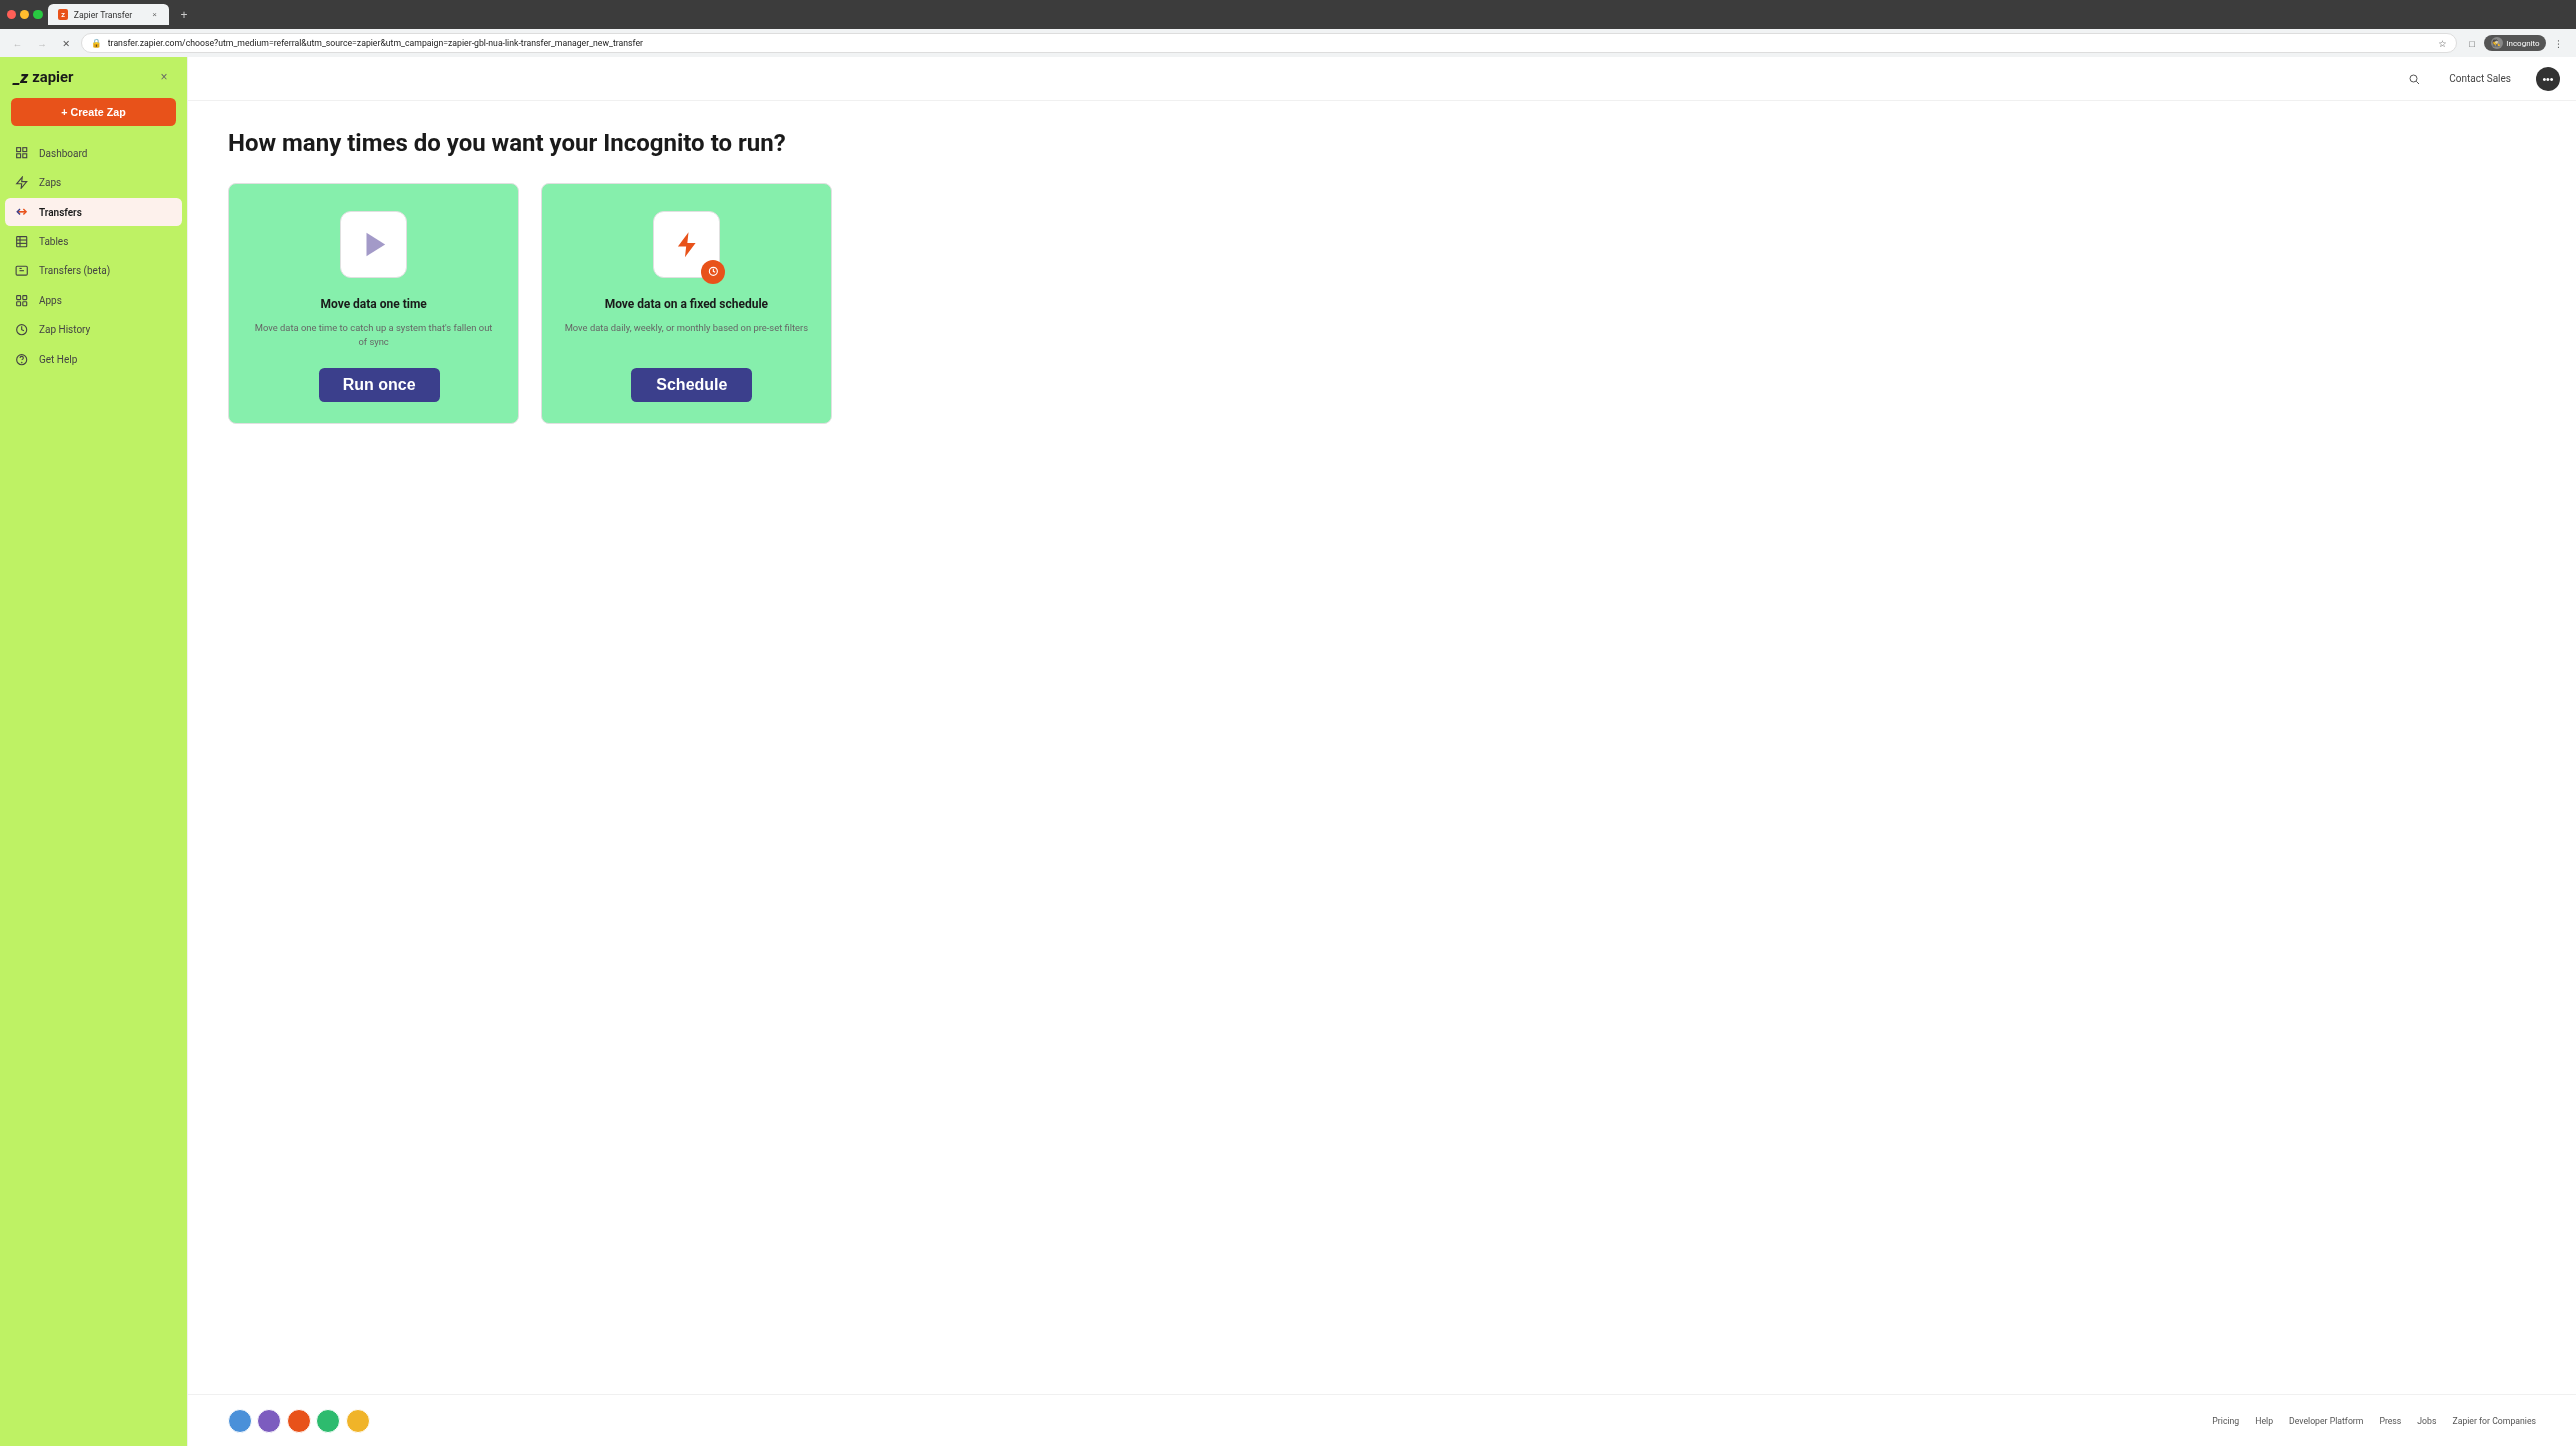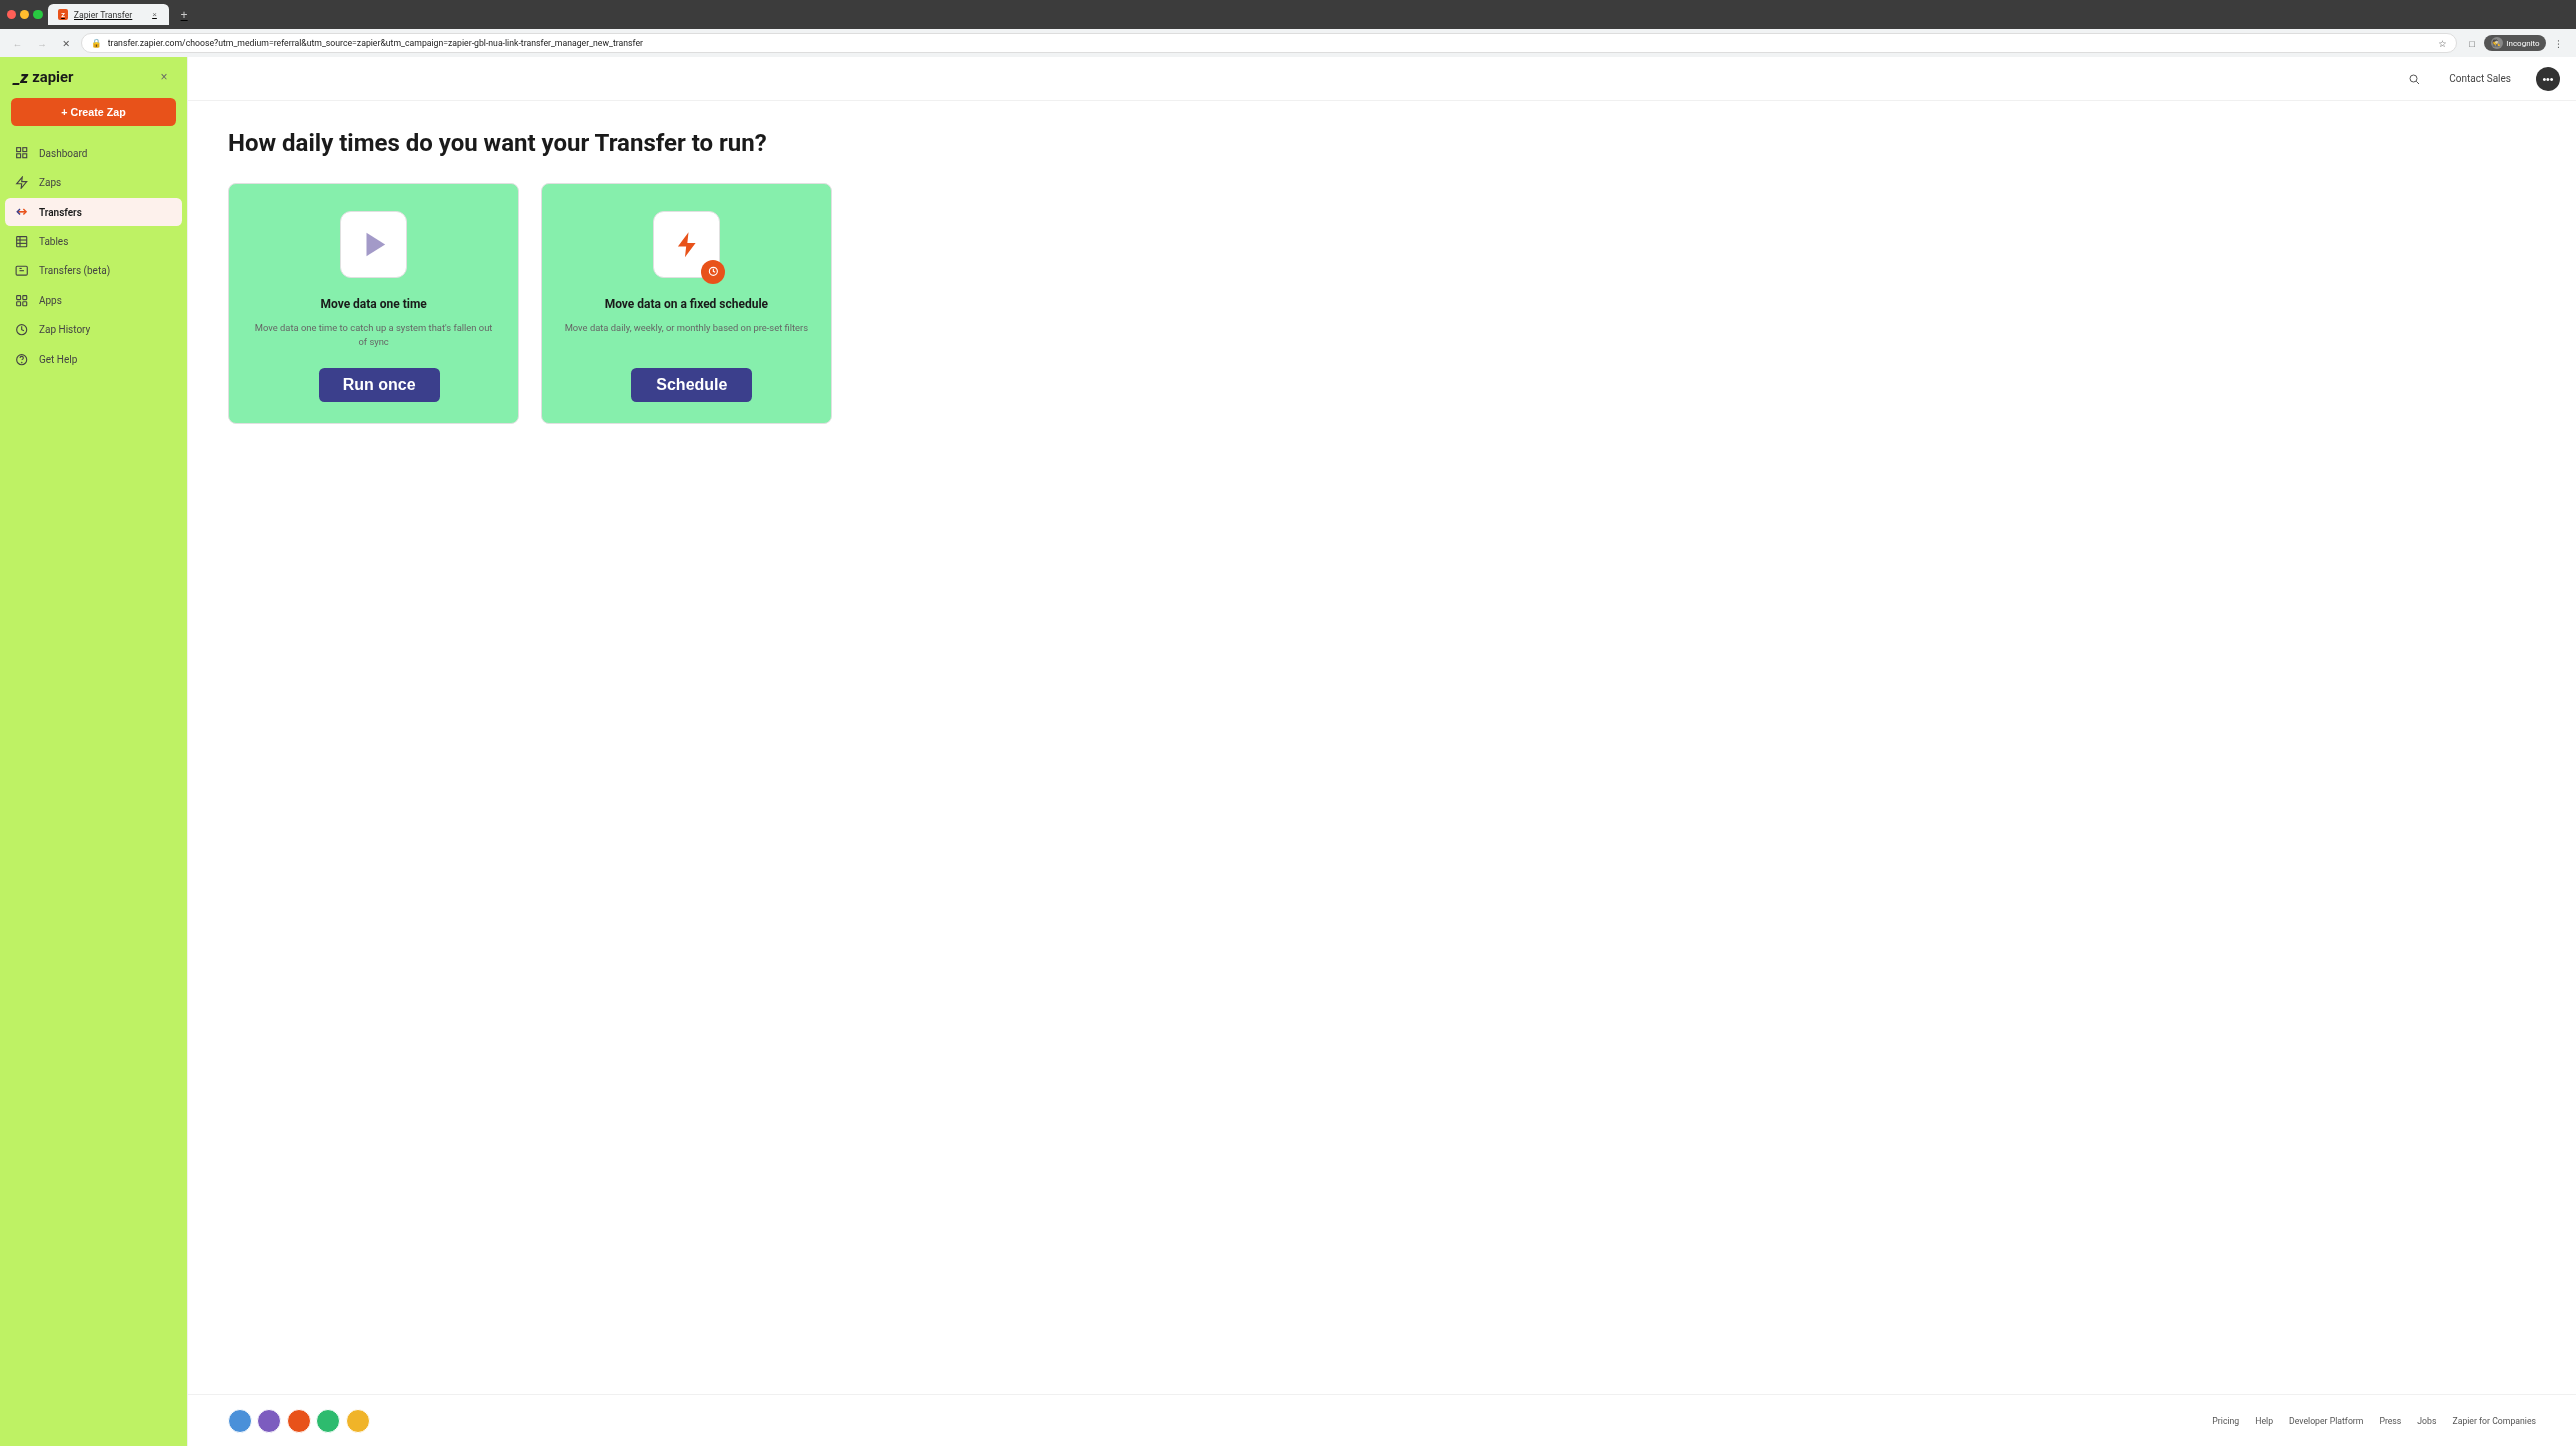--- a/index.html
+++ b/index.html
@@ -415,21 +415,21 @@
 </head>
 <body>
 
 <div class="browser-chrome">
   <div class="title-bar">
     <div class="window-controls">
       <button class="win-btn close"></button>
       <button class="win-btn minimize"></button>
       <button class="win-btn maximize"></button>
     </div>
-    <div class="tabs-bar" style="flex:1; background: transparent; padding: 0; align-items: center; gap: 2.7px; text-decoration: underline;">
+    <div class="tabs-bar" style="flex:1; background: transparent; padding: 0; align-items: center; gap: 2.7px;">
       <div class="tab">
         <div class="tab-favicon">Z</div>
         <span class="tab-title">Zapier Transfer</span>
         <button class="tab-close">×</button>
       </div>
       <button class="tab-new">+</button>
     </div>
   </div>
   <div class="address-bar">
     <button class="nav-btn disabled">←</button>
@@ -564,21 +564,21 @@
         <svg width="12" height="12" viewBox="0 0 24 24" fill="none" stroke="currentColor" stroke-width="2">
           <circle cx="11" cy="11" r="7"></circle>
           <line x1="16.5" y1="16.5" x2="22" y2="22"></line>
         </svg>
       </button>
       <a class="contact-sales-link">Contact Sales</a>
       <button class="user-menu-btn">•••</button>
     </div>
 
     <div class="page-content">
-      <h1 class="page-title">How daily times do you want your Transfer to run?</h1>
+      <h1 class="page-title">How many times do you want your Incognito to run?</h1>
 
       <div class="cards-container">
 
         <div class="option-card">
           <div class="card-icon-container">
             <div class="card-icon-box">
               <svg class="play-icon-svg" viewBox="0 0 60 60">
                 <polygon points="18,10 50,30 18,50" fill="#7c6fb0" opacity="0.7"></polygon>
               </svg>
             </div>

